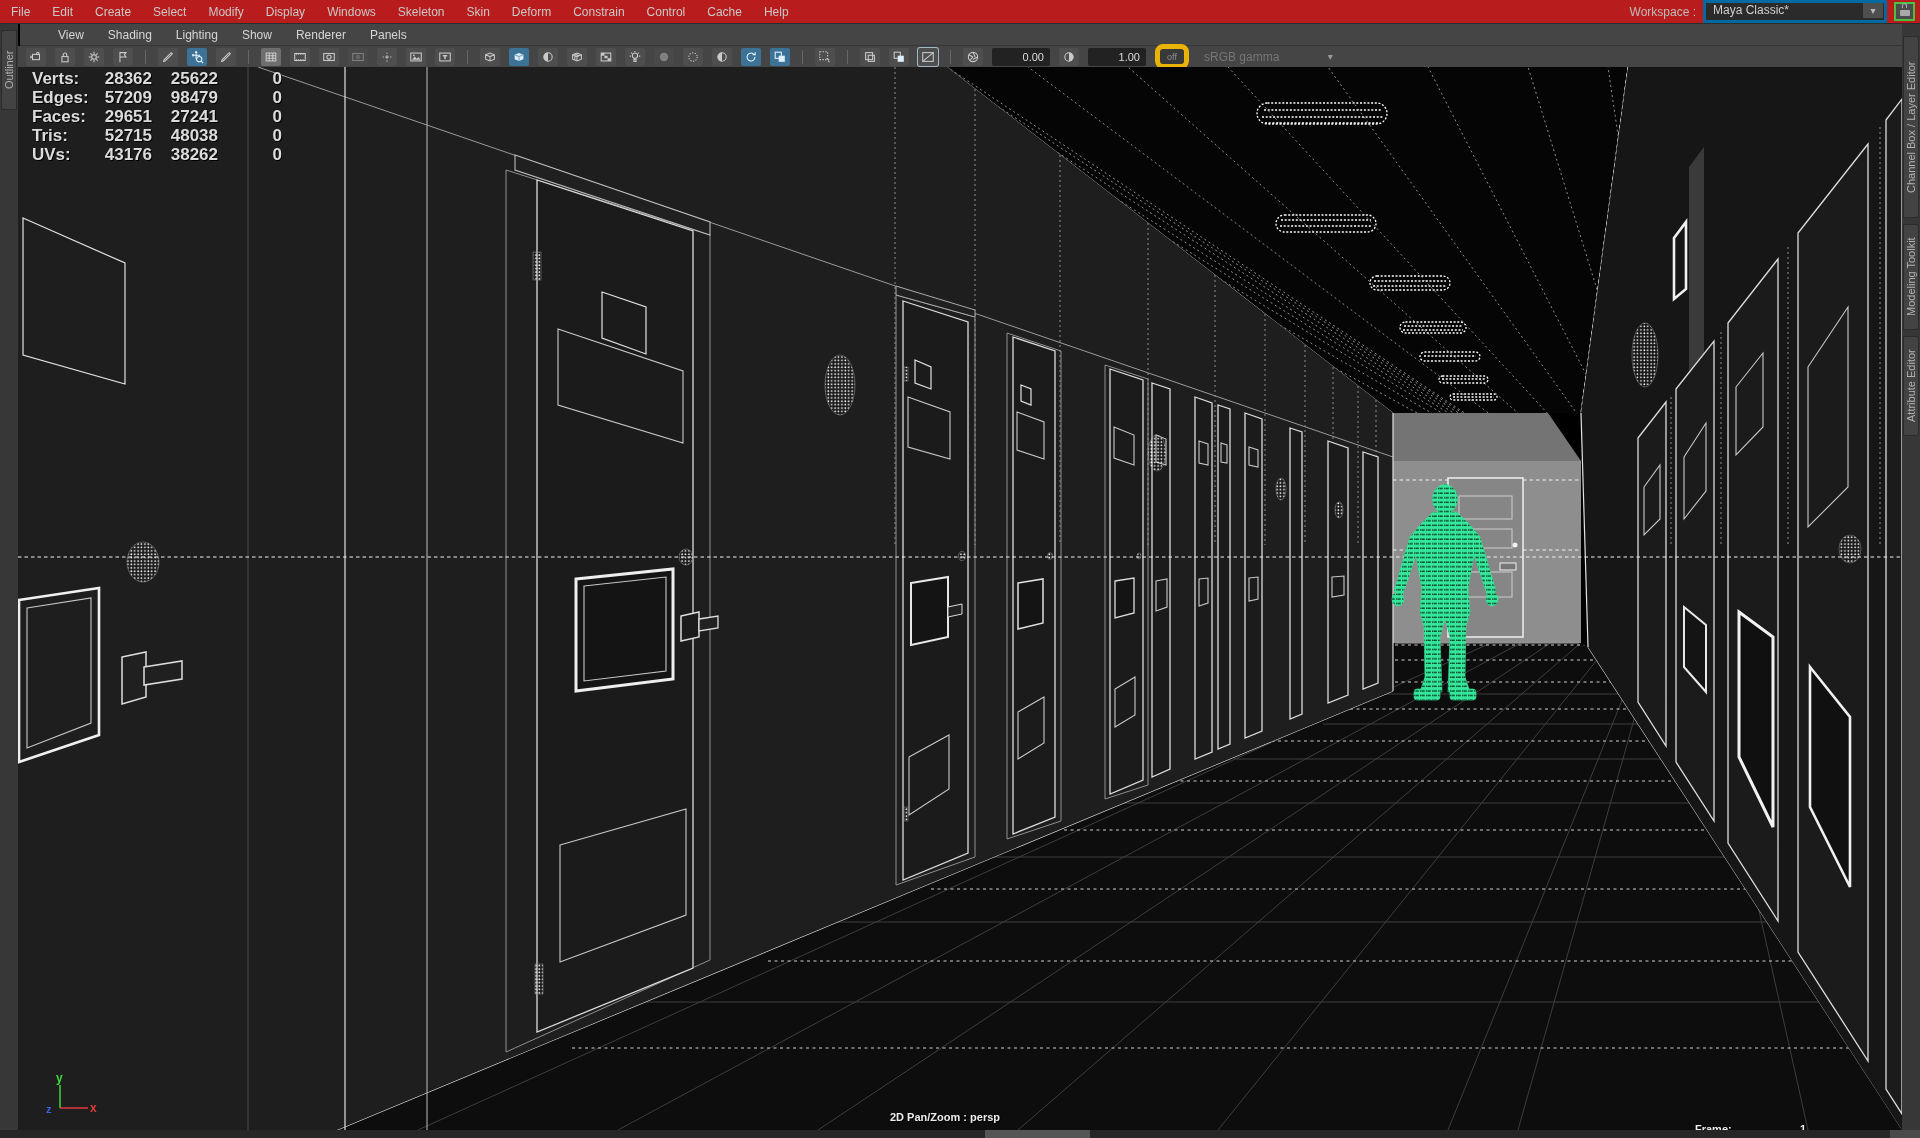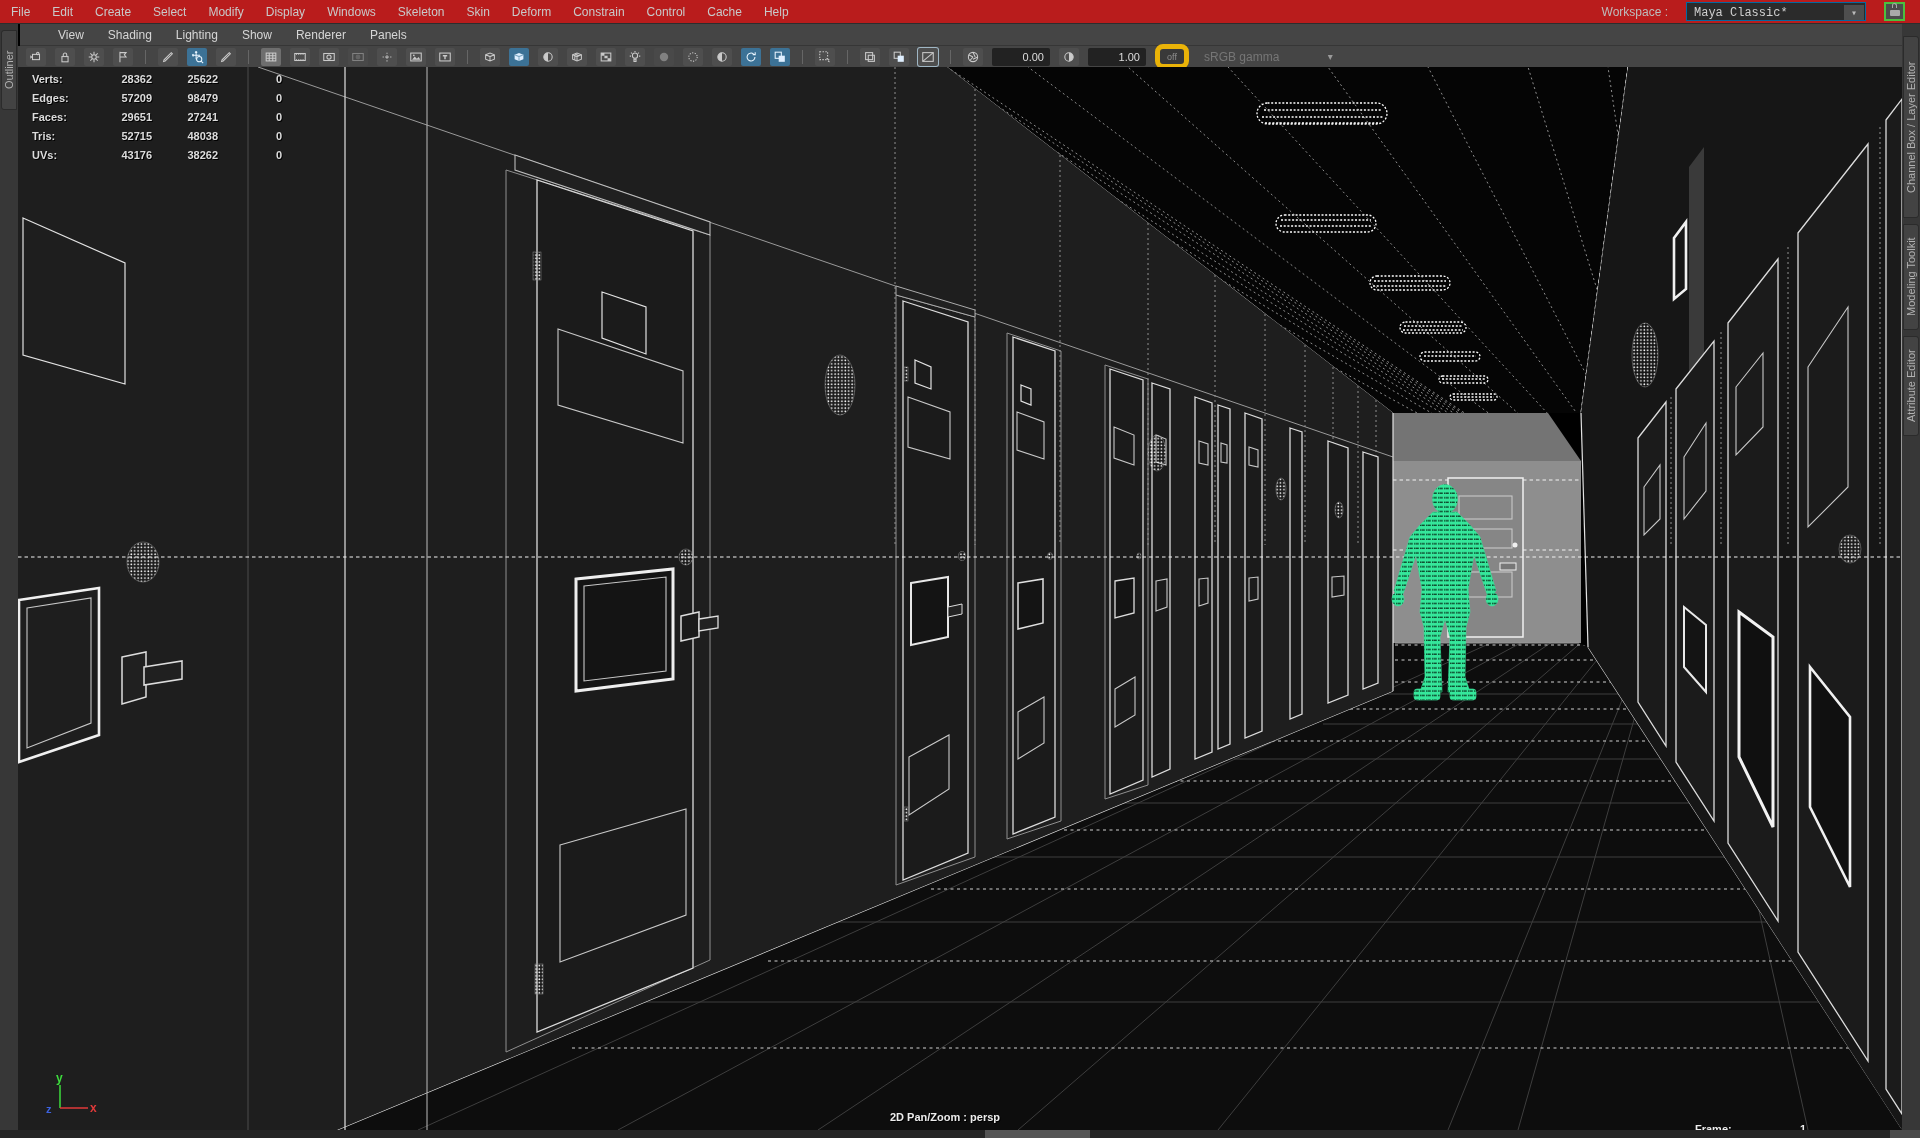--- a/index.html
+++ b/index.html
@@ -3,23 +3,23 @@
 <meta charset="utf-8">
 <style>
   html,body{margin:0;padding:0;background:#000;}
   body{width:1920px;height:1138px;position:relative;overflow:hidden;
        font-family:"Liberation Sans",sans-serif;-webkit-font-smoothing:antialiased;}
 
   
   .menubar{position:absolute;left:0;top:0;width:1920px;height:24px;background:#b91c1c;
            display:flex;align-items:center;color:#c9c9c9;font-size:12px;border-bottom:1px solid #2d2d2d;box-sizing:border-box;}
   .menu-item{padding:0 11px;height:100%;display:flex;align-items:center;white-space:nowrap;}
-  .mb-right{margin-left:auto;display:flex;align-items:center;gap:18px;padding-right:15px;}
+  .mb-right{margin-left:auto;display:flex;align-items:center;gap:7px;padding-right:5px;}
   .ws-label{color:#bdbdbd;}
-  .ws-select{width:178px;height:17px;background:#2b2b2b;border:1px solid #0369a1;display:flex;align-items:flex-end;color:#cfcfcf;font-family:Liberation Mono, monospace;}
+  .ws-select{width:178px;height:17px;background:#2b2b2b;border:3px solid #0369a1;display:flex;align-items:flex-start;color:#cfcfcf;}
   .ws-value{flex:1;padding-left:7px;font-size:12px;white-space:nowrap;overflow:hidden;}
   .ws-caret{width:20px;height:15px;background:#4e4e4e;margin:0 1px;display:flex;align-items:center;justify-content:center;color:#bbb;font-size:10px;}
   .ws-lock{width:17px;height:15px;border:2px solid #4bbf3f;background:#4c4c4c;display:flex;align-items:center;justify-content:center;}
   .padlock{position:relative;width:10px;height:9px;}
   .padlock .shackle{position:absolute;top:-4px;left:2px;width:5px;height:5px;border:1.5px solid #a9a9a9;border-bottom:none;border-radius:3px 3px 0 0;box-sizing:border-box;}
   .padlock .pbody{position:absolute;bottom:0;left:0;width:10px;height:6px;background:#a9a9a9;border-radius:1px;}
 
   
   .panelrow{position:absolute;left:0;top:24px;width:1920px;height:22px;background:#454545;
             display:flex;align-items:center;padding-left:26px;box-sizing:border-box;
@@ -56,21 +56,21 @@
   .vt1{top:12px;height:182px;}
   .vt2{top:200px;height:106px;}
   .vt3{top:312px;height:100px;}
   .vtL{top:6px;height:80px;}
 
   
   .viewport{position:absolute;left:18px;top:67px;width:1884px;height:1063px;background:#000;
             box-shadow:inset 0 0 0 1px #464646;}
   .scene{position:absolute;left:0;top:0;}
 
-  .stats{position:absolute;left:14px;top:2px;color:#dcdcdc;font-size:11px;font-weight:bold;
+  .stats{position:absolute;left:14px;top:2px;color:#dcdcdc;font-size:17px;font-weight:bold;
          text-shadow:1px 1px 0 #000;}
   .stats .srow{display:grid;grid-template-columns:62px 58px 66px 64px;height:19px;align-items:center;}
   .stats .sl{text-align:left;}
   .stats .sv{text-align:right;}
 
   .hud-center{position:absolute;left:927px;transform:translateX(-50%);bottom:7px;
               color:#ececec;font-size:11px;font-weight:bold;text-shadow:1px 1px 0 #000;white-space:nowrap;}
   .hud-frame{position:absolute;bottom:7px;left:0;width:100%;color:#ececec;font-size:11px;font-weight:bold;text-shadow:1px 1px 0 #000;}
   .hud-frame .fl{position:absolute;left:1677px;}
   .hud-frame .fv{position:absolute;left:1782px;}

